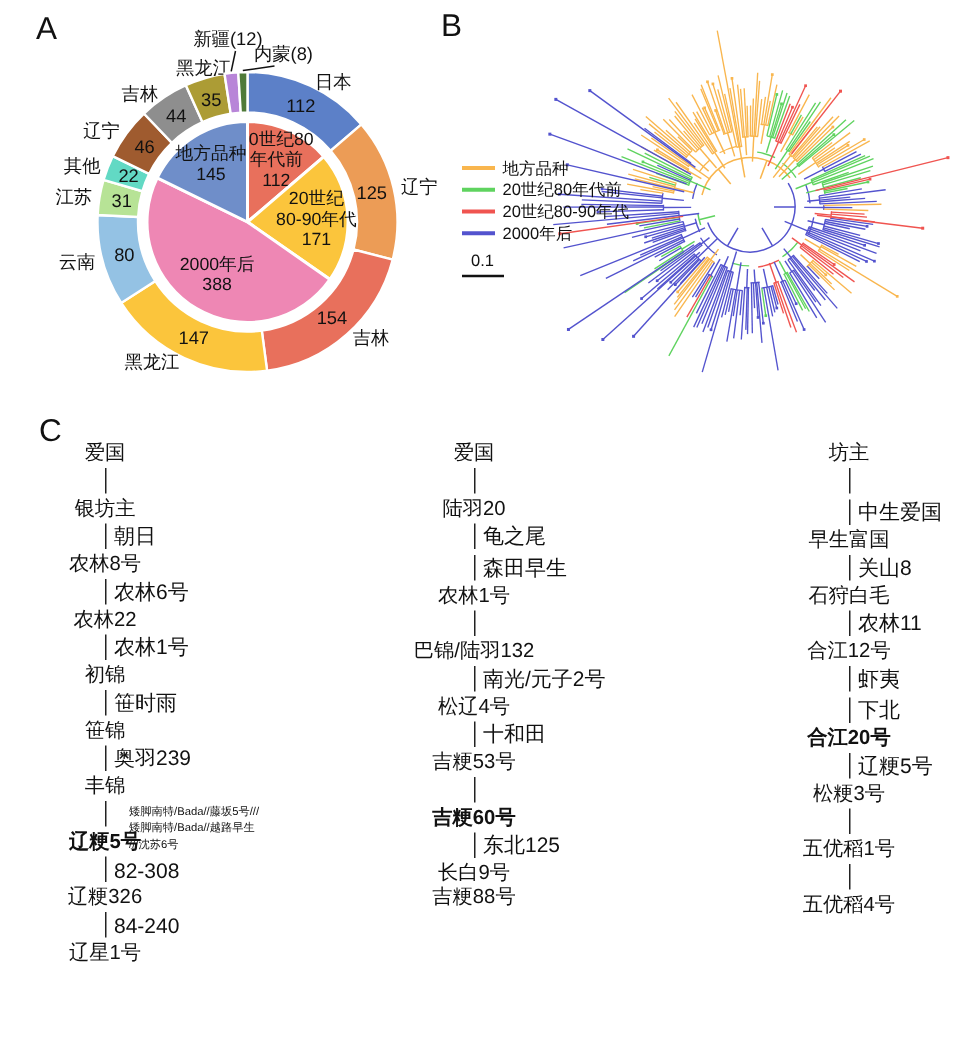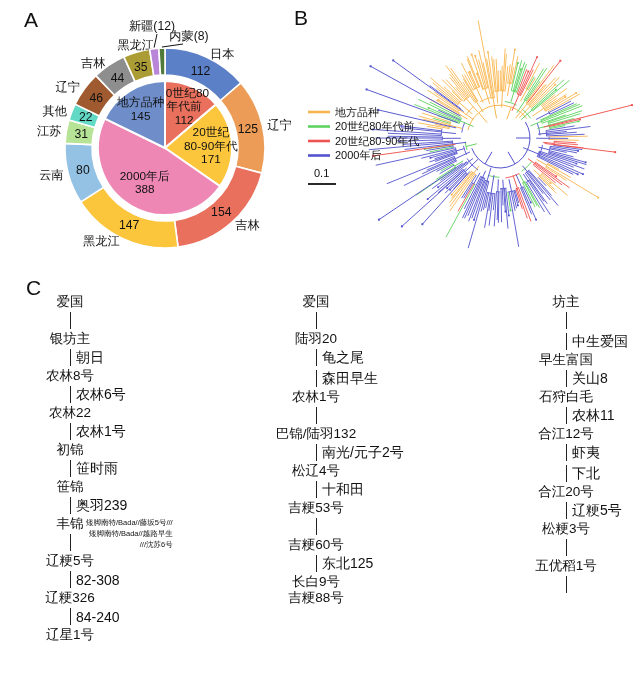--- a/index.html
+++ b/index.html
@@ -6,27 +6,27 @@
   body{width:640px;height:696px;position:relative;overflow:hidden;
        font-family:"Liberation Sans","DejaVu Sans",sans-serif;color:#111}
   .page{position:absolute;left:0;top:0;width:640px;height:696px;background:#fff}
   .panel-label{position:absolute;font-size:21px;font-weight:500;letter-spacing:.5px}
   svg{position:absolute;font-family:"Liberation Sans","DejaVu Sans",sans-serif}
   #donut{left:0;top:0}
   #tree{left:300px;top:0}
   .ped-col{position:absolute;top:294px;width:140px}
   .ped-name{position:relative;height:16px;line-height:16px;text-align:center;
             font-size:13.5px;white-space:nowrap}
-  .ped-name.bold{font-weight:400}
+  .ped-name.bold{font-weight:700}
   .connector{position:relative;height:21px}
   .cline{position:absolute;left:50%;top:2px;bottom:2px;width:1px;background:#222}
   .clabel{position:absolute;left:calc(50% + 6px);top:50%;transform:translateY(-50%);
           font-size:14px;white-space:nowrap}
-  .ped-note{position:absolute;left:calc(50% + 16px);top:1px;font-size:7.5px;
-            line-height:11px;text-align:right;white-space:nowrap;z-index:2}
+  .ped-note{position:absolute;left:calc(50% + 16px);top:19px;font-size:7.5px;
+            line-height:11px;text-align:left;white-space:nowrap;z-index:2}
 </style>
 </head>
 <body>
 
 <div class="page">
   <div class="panel-label" style="left:24px;top:8px">A</div>
   <div class="panel-label" style="left:294px;top:6px">B</div>
   <div class="panel-label" style="left:26px;top:276px">C</div>
 
   <svg id="donut" width="320" height="270" viewBox="0 0 320 270">
@@ -646,15 +646,16 @@
           <div class="clabel">辽粳5号</div>
         </div>
         <div class="ped-name">松粳3号</div>
         <div class="connector">
           <div class="cline"></div>
         </div>
         <div class="ped-name">五优稻1号</div>
         <div class="connector">
           <div class="cline"></div>
         </div>
+        <div class="ped-name">五优稻4号</div>
       </div>
     </div>
 </div>
 
 </body></html>

